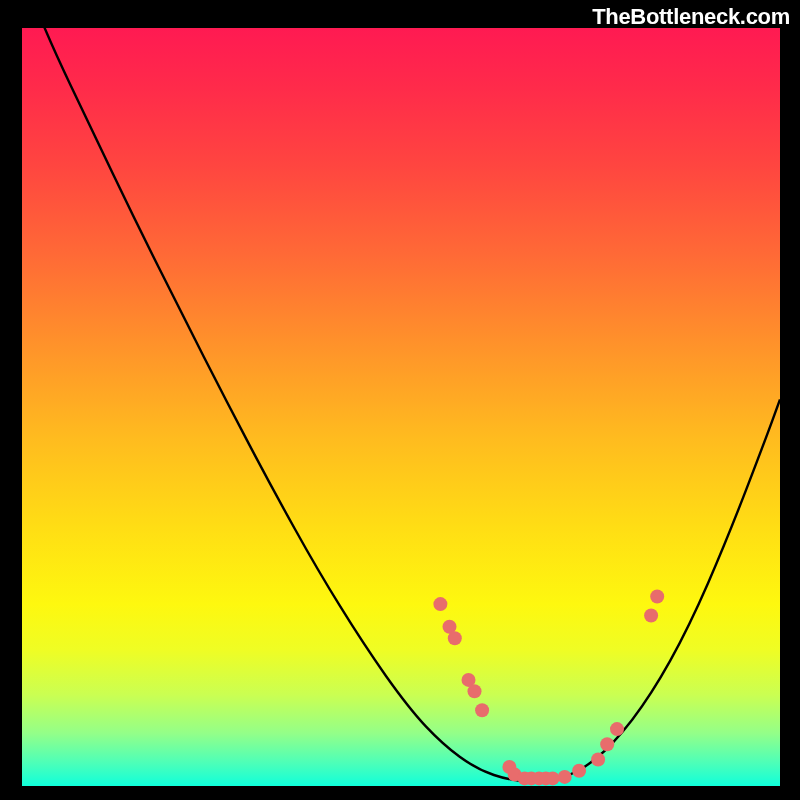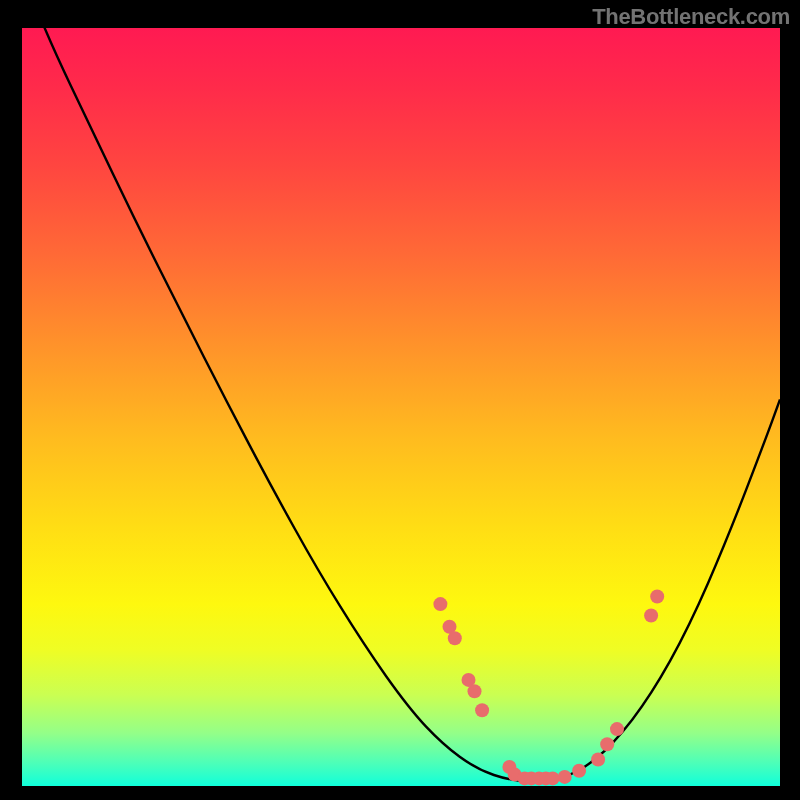--- a/index.html
+++ b/index.html
@@ -34,21 +34,21 @@
       #10ffda 100%
     );
   }
   .watermark {
     position: absolute;
     top: 4px;
     right: 10px;
     font-family: Arial, Helvetica, sans-serif;
     font-size: 22px;
     font-weight: 600;
-    color: #737373;
+    color: #ffffff;
     letter-spacing: -0.3px;
   }
   svg.curve {
     position: absolute;
     left: 0;
     top: 0;
     width: 100%;
     height: 100%;
   }
 </style>

